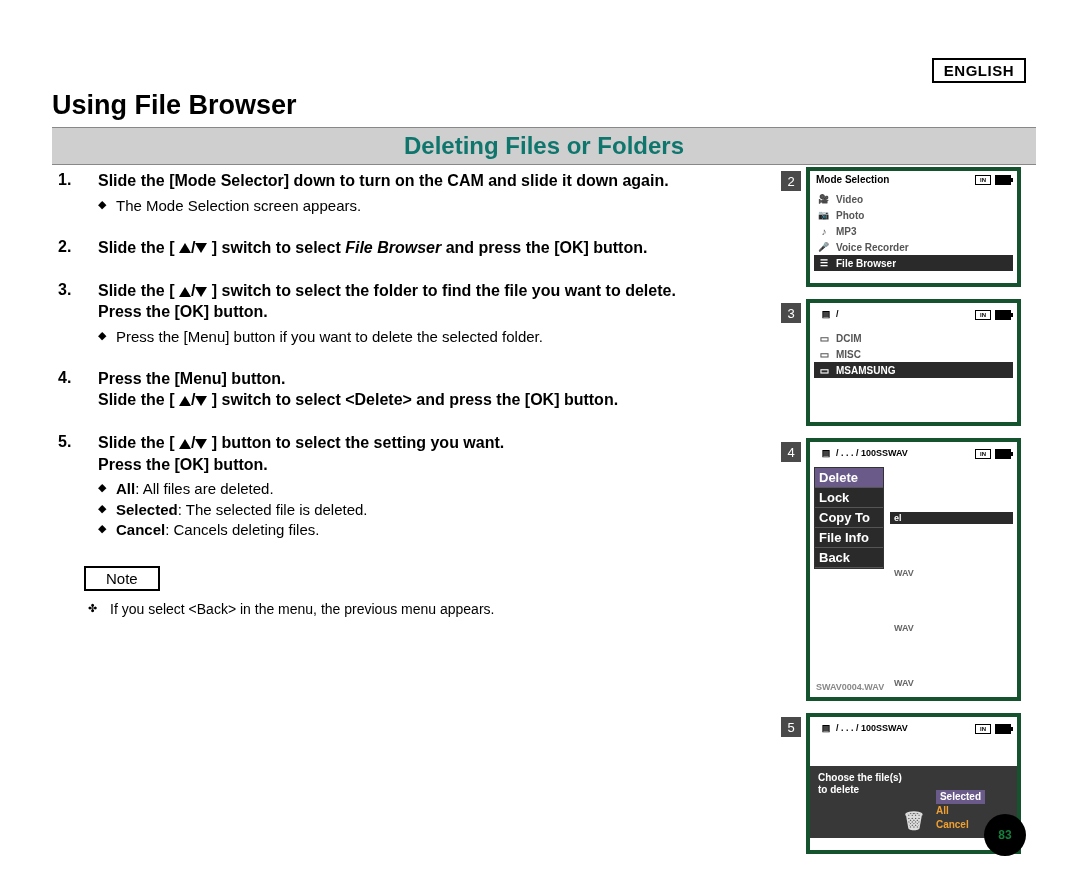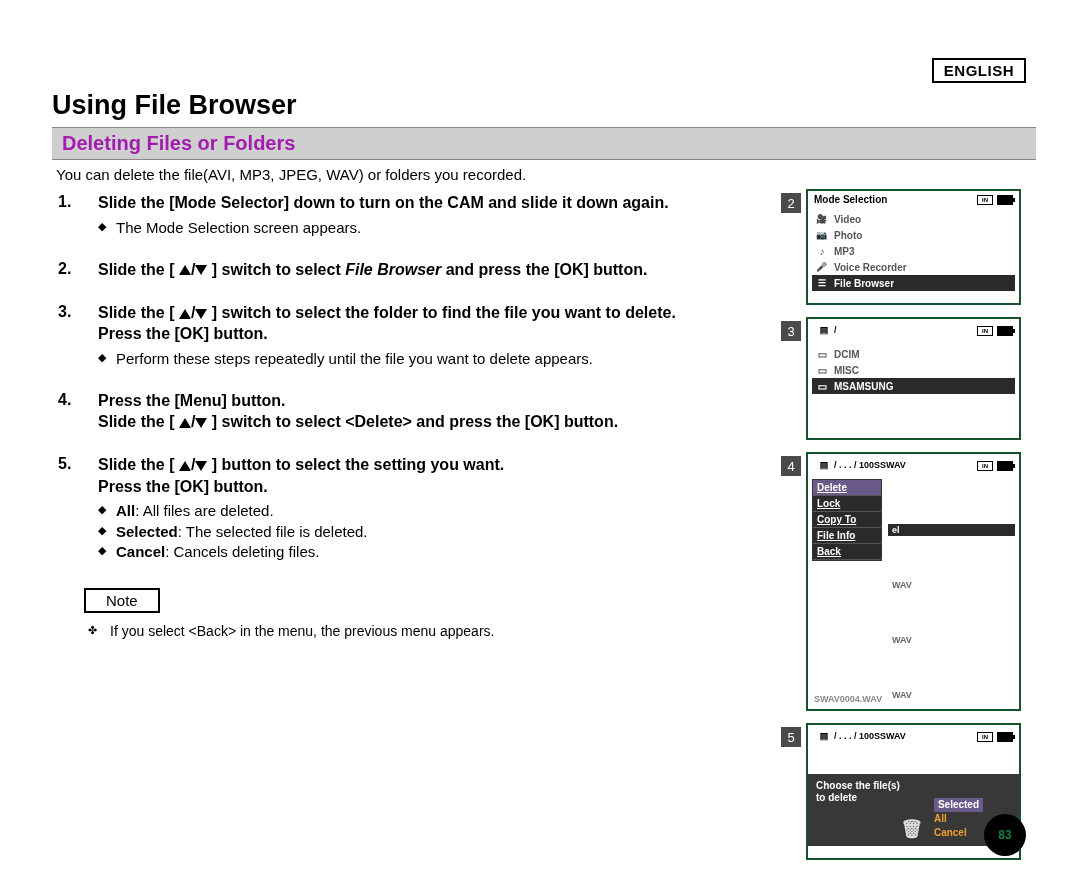--- a/index.html
+++ b/index.html
@@ -34,23 +34,24 @@
     margin-bottom: 6px;
   }
   .subsection-bar {
     background: #cfcfcf;
     border-top: 1px solid #888;
     border-bottom: 1px solid #888;
     padding: 4px 10px;
     margin-bottom: 6px;
   }
   .subsection-bar h2 {
-    font-size: 20px;
-    font-weight: bold;
-    color: #a21caf;
+    font-size: 24px;
+    font-weight: bold;
+    color: #0f766e;
+    text-align: center;
   }
   .intro {
     font-size: 15px;
     margin-bottom: 10px;
     padding-left: 4px;
   }
   .content-row {
     display: flex;
     align-items: flex-start;
     gap: 18px;
@@ -143,21 +144,21 @@
     width: 20px;
     height: 20px;
     background: #4a4a4a;
     color: #fff;
     font-size: 13px;
     display: flex;
     align-items: center;
     justify-content: center;
   }
   .screen {
-    border: 2px solid #14532d;
+    border: 4px solid #14532d;
     background: #fff;
     width: 215px;
     font-size: 10px;
     font-weight: bold;
     color: #000;
     position: relative;
   }
   .screen-header {
     display: flex;
     justify-content: space-between;
@@ -251,27 +252,26 @@
   .file-row.sel { background:#2a2a2a; color:#fff;}
   .menu-pop {
     position:absolute;
     left:4px; top:2px;
     width:70px;
     background:#fff;
     z-index:5;
     border:1px solid #333;
   }
   .menu-pop .mi {
-    font-size:10px;
+    font-size:13px;
     padding:2px 4px;
     background:#2a2a2a;
     color:#fff;
     border-bottom:1px solid #555;
     font-weight:bold;
-    text-decoration:underline;
   }
   .menu-pop .mi.active { background:#6a5a8a; }
   
   .darkband {
     position:absolute;
     left:0; right:0; top:26px;
     background:rgba(0,0,0,0.78);
     color:#fff;
     padding:6px 8px;
     display:flex;
@@ -358,21 +358,20 @@
 <div class="page">
 
   <div class="lang-box">ENGLISH</div>
 
   <h1 class="main-title">Using File Browser</h1>
 
   <div class="subsection-bar">
     <h2>Deleting Files or Folders</h2>
   </div>
 
-  <p class="intro">You can delete the file(AVI, MP3, JPEG, WAV) or folders you recorded.</p>
 
   <div class="content-row">
     <div class="steps-col">
       <ol class="steps">
 
         <li>
           <div class="step-head">Slide the [Mode Selector] down to turn on the CAM and slide it down again.</div>
           <ul class="sub-bullets">
             <li>The Mode Selection screen appears.</li>
           </ul>
@@ -383,21 +382,21 @@
             <span>Slide the [ </span><span class="up-down"><span class="tri-up"></span> / <span class="tri-down"></span></span><span> ] switch to select </span><span class="italic">File Browser</span><span> and press the [OK] button.</span>
           </div>
         </li>
 
         <li class="step-gap-md">
           <div class="step-head">
             <span>Slide the [ </span><span class="up-down"><span class="tri-up"></span> / <span class="tri-down"></span></span><span> ] switch to select the folder to find the file you want to delete.</span><br>
             <span>Press the [OK] button.</span>
           </div>
           <ul class="sub-bullets">
-            <li>Perform these steps repeatedly until the file you want to delete appears.</li>
+            <li>Press the [Menu] button if you want to delete the selected folder.</li>
           </ul>
         </li>
 
         <li class="step-gap-md">
           <div class="step-head">
             <span>Press the [Menu] button.</span><br>
             <span>Slide the [ </span><span class="up-down"><span class="tri-up"></span> / <span class="tri-down"></span></span><span> ] switch to select &lt;Delete&gt; and press the [OK] button.</span>
           </div>
         </li>
 

